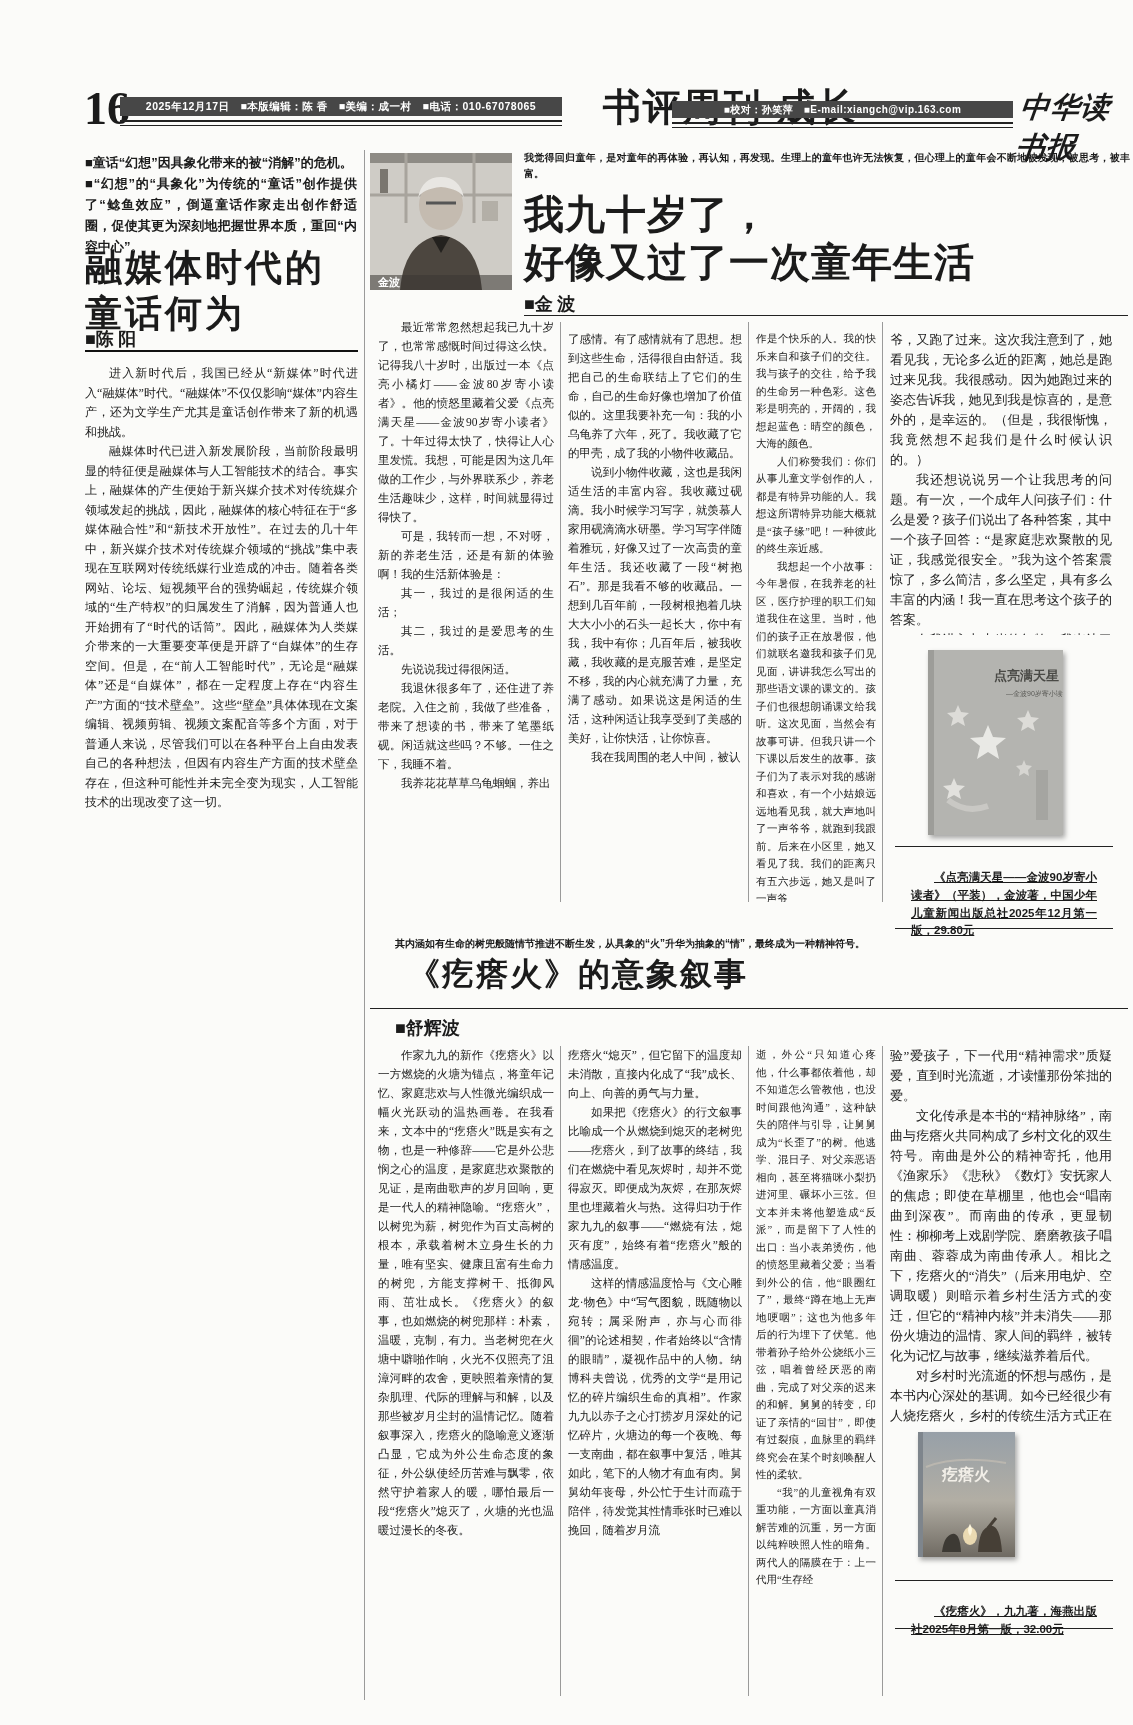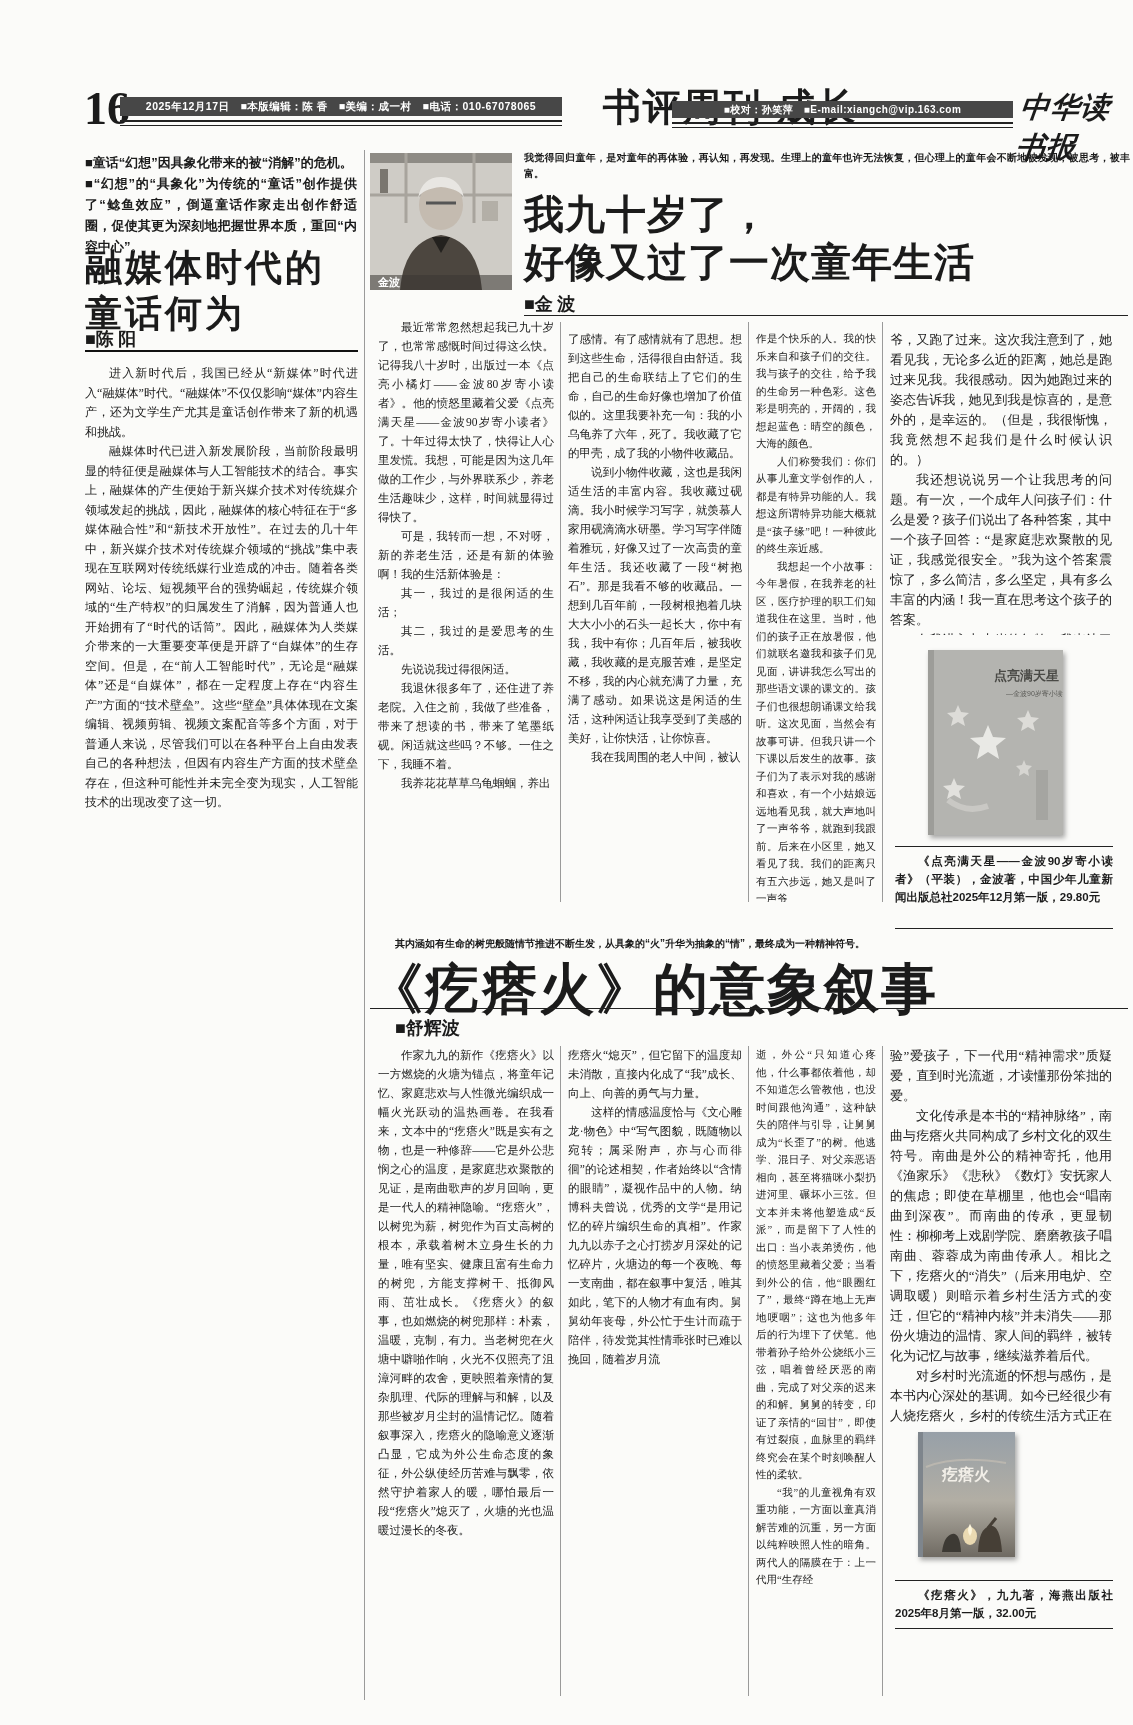--- a/index.html
+++ b/index.html
@@ -22,21 +22,21 @@
             white-space:pre-line;}
   .byline{font-family:Liberation Serif, serif;font-weight:bold;font-size:18px;}
   .lead{font-family:Liberation Sans, sans-serif;font-weight:bold;
         font-size:10px;line-height:1.6;text-align:justify;}
   .col{font-size:11.5px;line-height:19px;text-align:justify;overflow:hidden;}
   .col p{margin:0;text-indent:2em;}
   .col p.cont{text-indent:0;}
   .vline{width:0;border-left:1px solid #9a9a9a;}
   .caption{font-family:"Liberation Sans","DejaVu Sans",sans-serif;font-weight:bold;
            font-size:11.5px;line-height:1.55;text-align:justify;}
-  .caption p{margin:0;text-indent:2em;}
+  .caption p{margin:16px;text-indent:2em;text-decoration:underline;}
   .cover{box-shadow:2px 3px 5px rgba(0,0,0,.35);}
 </style>
 </head>
 <body>
 
 <div class="page">
 
   <div class="abs pageno" style="left:84px;top:82px;">16</div>
 
   <div class="abs bar" style="left:120px;top:97px;width:442px;height:19px;font-size:10.5px;line-height:19px;">2025年12月17日　■本版编辑：陈 香　■美编：成一村　■电话：010-67078065</div>
@@ -133,33 +133,34 @@
       <rect x="108" y="120" width="12" height="50" fill="#a5a5a1"></rect>
     </svg>
   </div>
   <div class="abs rule" style="left:895px;top:846px;width:218px;"></div>
   <div class="abs caption" style="left:895px;top:853px;width:218px;">
     <p>《点亮满天星——金波90岁寄小读者》（平装），金波著，中国少年儿童新闻出版总社2025年12月第一版，29.80元</p>
   </div>
   <div class="abs rule" style="left:895px;top:928px;width:218px;"></div>
 
   <div class="abs lead" style="left:395px;top:936px;width:730px;white-space:nowrap;overflow:hidden;">其内涵如有生命的树兜般随情节推进不断生发，从具象的“火”升华为抽象的“情”，最终成为一种精神符号。</div>
-  <div class="abs headline" style="left:368px;top:953px;font-size:55px;letter-spacing:2px;">《疙瘩火》的意象叙事</div>
+  <div class="abs headline" style="left:408px;top:953px;font-size:32px;letter-spacing:2px;">《疙瘩火》的意象叙事</div>
   <div class="abs rule" style="left:370px;top:1008px;width:758px;"></div>
   <div class="abs byline" style="left:395px;top:1016px;">■舒辉波</div>
 
   <div class="abs vline" style="left:560px;top:1046px;height:650px;"></div>
   <div class="abs vline" style="left:748px;top:1046px;height:650px;"></div>
   <div class="abs vline" style="left:882px;top:1046px;height:650px;"></div>
 
   <div class="abs col" style="left:378px;top:1046px;width:176px;height:650px;">
       <p>作家九九的新作《疙瘩火》以一方燃烧的火塘为锚点，将童年记忆、家庭悲欢与人性微光编织成一幅火光跃动的温热画卷。在我看来，文本中的“疙瘩火”既是实有之物，也是一种修辞——它是外公悲悯之心的温度，是家庭悲欢聚散的见证，是南曲歌声的岁月回响，更是一代人的精神隐喻。“疙瘩火”，以树兜为薪，树兜作为百丈高树的根本，承载着树木立身生长的力量，唯有坚实、健康且富有生命力的树兜，方能支撑树干、抵御风雨、茁壮成长。《疙瘩火》的叙事，也如燃烧的树兜那样：朴素，温暖，克制，有力。当老树兜在火塘中噼啪作响，火光不仅照亮了沮漳河畔的农舍，更映照着亲情的复杂肌理、代际的理解与和解，以及那些被岁月尘封的温情记忆。随着叙事深入，疙瘩火的隐喻意义逐渐凸显，它成为外公生命态度的象征，外公纵使经历苦难与飘零，依然守护着家人的暖，哪怕最后一段“疙瘩火”熄灭了，火塘的光也温暖过漫长的冬夜。</p>
     </div>
   <div class="abs col" style="left:568px;top:1046px;width:174px;height:650px;">
       <p class="cont">疙瘩火“熄灭”，但它留下的温度却未消散，直接内化成了“我”成长、向上、向善的勇气与力量。</p>
+      <p>如果把《疙瘩火》的行文叙事比喻成一个从燃烧到熄灭的老树兜——疙瘩火，到了故事的终结，我们在燃烧中看见灰烬时，却并不觉得寂灭。即便成为灰烬，在那灰烬里也埋藏着火与热。这得归功于作家九九的叙事——“燃烧有法，熄灭有度”，始终有着“疙瘩火”般的情感温度。</p>
       <p>这样的情感温度恰与《文心雕龙·物色》中“写气图貌，既随物以宛转；属采附声，亦与心而徘徊”的论述相契，作者始终以“含情的眼睛”，凝视作品中的人物。纳博科夫曾说，优秀的文学“是用记忆的碎片编织生命的真相”。作家九九以赤子之心打捞岁月深处的记忆碎片，火塘边的每一个夜晚、每一支南曲，都在叙事中复活，唯其如此，笔下的人物才有血有肉。舅舅幼年丧母，外公忙于生计而疏于陪伴，待发觉其性情乖张时已难以挽回，随着岁月流</p>
     </div>
   <div class="abs col" style="left:756px;top:1046px;width:120px;height:650px;font-size:10.5px;line-height:17.5px;">
       <p class="cont">逝，外公“只知道心疼他，什么事都依着他，却不知道怎么管教他，也没时间跟他沟通”，这种缺失的陪伴与引导，让舅舅成为“长歪了”的树。他逃学、混日子、对父亲恶语相向，甚至将猫咪小梨扔进河里、碾坏小三弦。但文本并未将他塑造成“反派”，而是留下了人性的出口：当小表弟烫伤，他的愤怒里藏着父爱；当看到外公的信，他“眼圈红了”，最终“蹲在地上无声地哽咽”；这也为他多年后的行为埋下了伏笔。他带着孙子给外公烧纸小三弦，唱着曾经厌恶的南曲，完成了对父亲的迟来的和解。舅舅的转变，印证了亲情的“回甘”，即使有过裂痕，血脉里的羁绊终究会在某个时刻唤醒人性的柔软。</p>
       <p>“我”的儿童视角有双重功能，一方面以童真消解苦难的沉重，另一方面以纯粹映照人性的暗角。两代人的隔膜在于：上一代用“生存经</p>
     </div>
   <div class="abs col" style="left:890px;top:1046px;width:222px;height:378px;font-size:13px;line-height:20px;">
       <p class="cont">验”爱孩子，下一代用“精神需求”质疑爱，直到时光流逝，才读懂那份笨拙的爱。</p>
       <p>文化传承是本书的“精神脉络”，南曲与疙瘩火共同构成了乡村文化的双生符号。南曲是外公的精神寄托，他用《渔家乐》《悲秋》《数灯》安抚家人的焦虑；即使在草棚里，他也会“唱南曲到深夜”。而南曲的传承，更显韧性：柳柳考上戏剧学院、磨磨教孩子唱南曲、蓉蓉成为南曲传承人。相比之下，疙瘩火的“消失”（后来用电炉、空调取暖）则暗示着乡村生活方式的变迁，但它的“精神内核”并未消失——那份火塘边的温情、家人间的羁绊，被转化为记忆与故事，继续滋养着后代。</p>
       <p>对乡村时光流逝的怀想与感伤，是本书内心深处的基调。如今已经很少有人烧疙瘩火，乡村的传统生活方式正在逝去，就连“疙瘩火”也成为一种对逝去岁月的怀想，但那朴素、温暖、克制、有力的“疙瘩火”仍在人们心中燃烧。</p>

